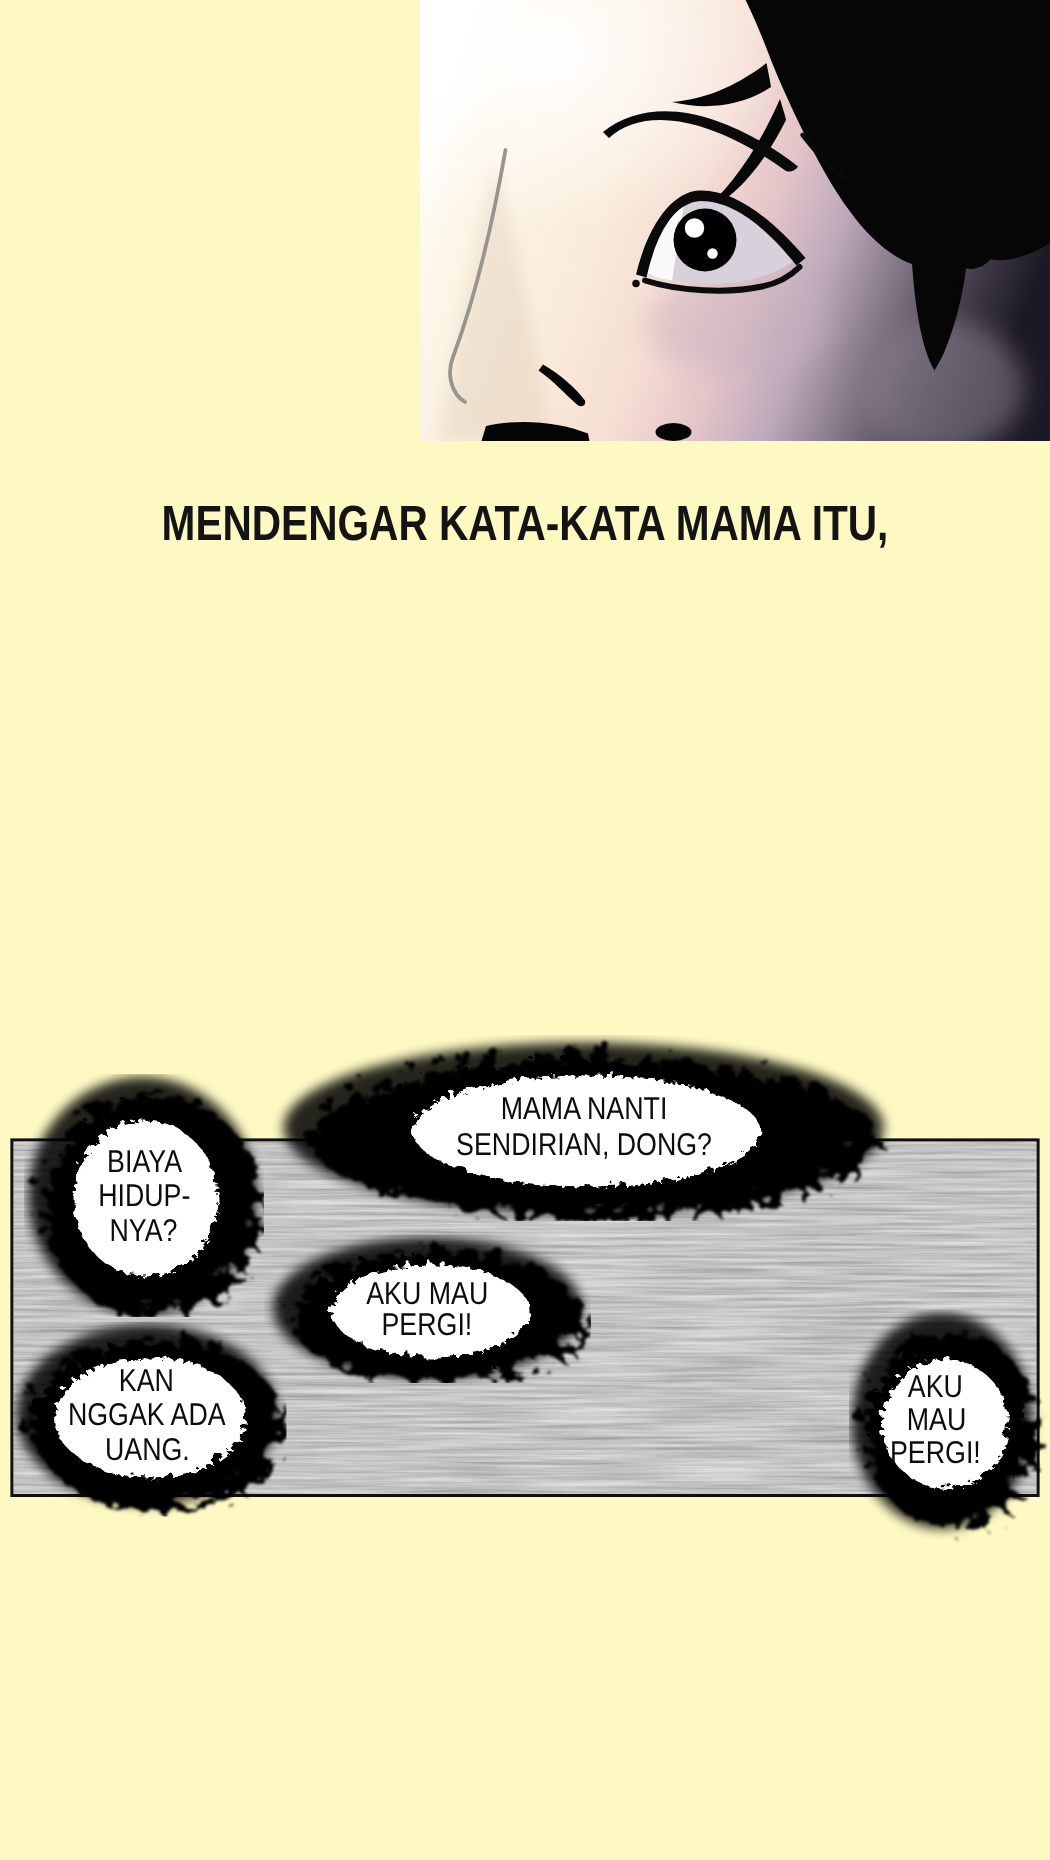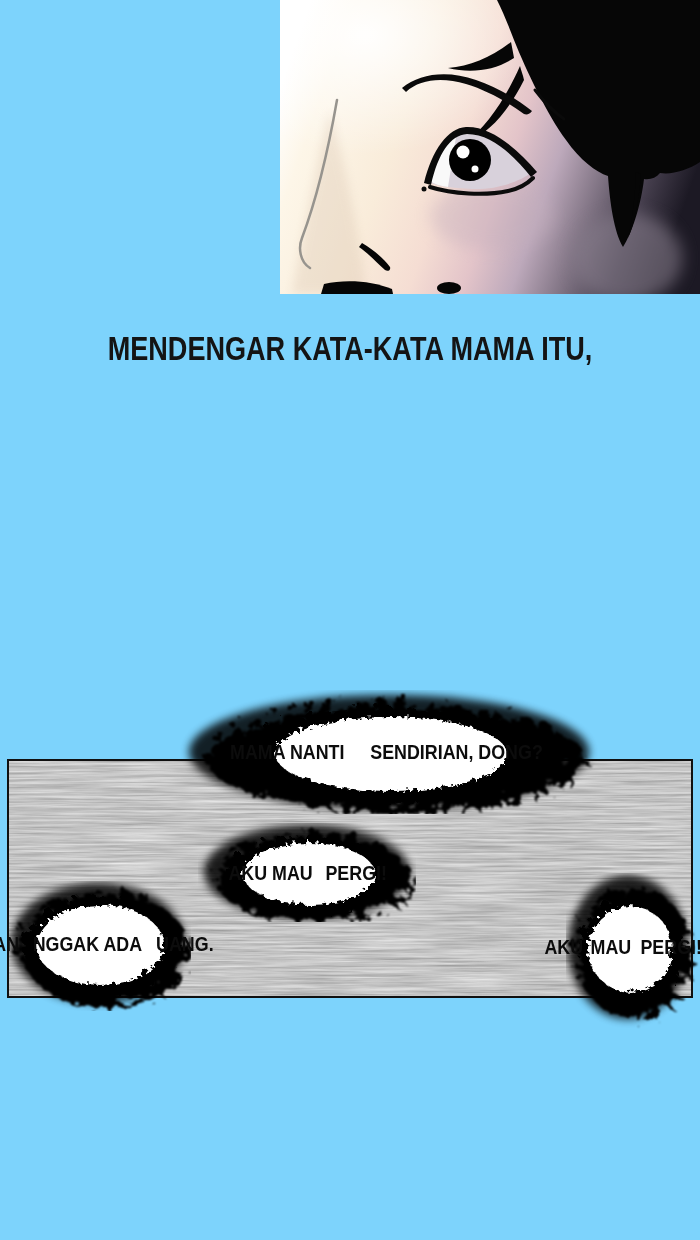--- a/index.html
+++ b/index.html
@@ -1,36 +1,36 @@
 <!DOCTYPE html>
 <html><head>
 <meta charset="utf-8">
 <style>
   html,body{margin:0;padding:0;background:#ffffff;}
-  .page{position:relative;width:700px;height:1240px;background:#7dd3fc;overflow:hidden;
+  .page{position:relative;width:700px;height:1240px;background:#fef9c3;overflow:hidden;
         font-family:"Liberation Sans","DejaVu Sans",sans-serif;}
   
   .caption{position:absolute;left:0;width:700px;text-align:center;color:#141414;font-weight:bold;}
   .cap-line{display:block;font-size:33px;line-height:35px;white-space:nowrap;
             transform:scaleX(0.82);transform-origin:50% 50%;}
   
   .panel{position:absolute;left:7px;top:759px;width:686px;height:239px;
          border:2px solid #101010;box-sizing:border-box;background:#8c8c8c;}
   .panel svg{display:block;width:100%;height:100%;}
   
   .bubble{position:absolute;}
   .bubble > svg{position:absolute;left:0;top:0;}
-  .bubble .txt{position:absolute;left:0;top:0;right:0;bottom:0;display:flex;flex-direction:row;
-               align-items:center;justify-content:center;text-align:right;color:#0c0c0c;font-weight:bold;}
+  .bubble .txt{position:absolute;left:0;top:0;right:0;bottom:0;display:flex;flex-direction:column;
+               align-items:center;justify-content:center;text-align:right;color:#0c0c0c;font-weight:normal;}
   .bubble .line{display:block;white-space:nowrap;transform:scaleX(0.85);transform-origin:50% 50%;
                 font-size:21px;line-height:23px;}
   .b1{left:173px;top:690px;width:432px;height:124px;}
   .b1 .line{line-height:24px;}
   .b2{left:16px;top:716px;width:160px;height:162px;}
-  .b3{left:198px;top:823px;width:218px;height:99px;}
+  .b3{left:176px;top:823px;width:218px;height:99px;}
   .b3 .line{line-height:21px;}
   .b4{left:431px;top:806px;width:128px;height:142px;}
   .b4 .line{font-size:20px;line-height:21px;}
   .b5{left:9px;top:881px;width:182px;height:130px;}
   .b5 .txt{padding:0 4px 6px 0;}
   .b6{left:223px;top:936px;width:232px;height:114px;}
   .b6 .line{font-size:16px;line-height:19px;}
   .b7{left:566px;top:873px;width:134px;height:158px;}
   .b7 .txt{padding:0 18px 10px 0;}
   .b7 .line{line-height:22px;}
@@ -140,20 +140,33 @@
       <ellipse cx="216" cy="62" rx="190" ry="53" fill="#000" filter="url(#spike-big)"></ellipse>
       <ellipse cx="216" cy="62" rx="152" ry="47" fill="#000" filter="url(#spike-mid)"></ellipse>
       <ellipse cx="216" cy="62" rx="116" ry="37" fill="#fff" filter="url(#spike-white)"></ellipse>
     </svg>
     <div class="txt">
       <span class="line">MAMA NANTI</span>
       <span class="line">SENDIRIAN, DONG?</span>
     </div>
   </div>
 
+  <div class="bubble b2">
+    <svg width="160" height="162">
+      <ellipse cx="79" cy="81" rx="76" ry="79" fill="#000" opacity="0.85" filter="url(#soft-halo)"></ellipse>
+      <ellipse cx="79" cy="81" rx="72" ry="75" fill="#000" filter="url(#spike-big)"></ellipse>
+      <ellipse cx="79" cy="81" rx="61" ry="65" fill="#000" filter="url(#spike-mid)"></ellipse>
+      <ellipse cx="79" cy="81" rx="48" ry="52" fill="#fff" filter="url(#spike-white)"></ellipse>
+    </svg>
+    <div class="txt">
+      <span class="line">BIAYA</span>
+      <span class="line">HIDUP-</span>
+      <span class="line">NYA?</span>
+    </div>
+  </div>
 
   <div class="bubble b3">
     <svg width="218" height="99">
       <ellipse cx="109" cy="49" rx="103" ry="47" fill="#000" opacity="0.85" filter="url(#soft-halo)"></ellipse>
       <ellipse cx="109" cy="49" rx="98" ry="44" fill="#000" filter="url(#spike-big)"></ellipse>
       <ellipse cx="109" cy="49" rx="84" ry="39" fill="#000" filter="url(#spike-mid)"></ellipse>
       <ellipse cx="109" cy="49" rx="66" ry="31" fill="#fff" filter="url(#spike-white)"></ellipse>
     </svg>
     <div class="txt">
       <span class="line">AKU MAU</span>

